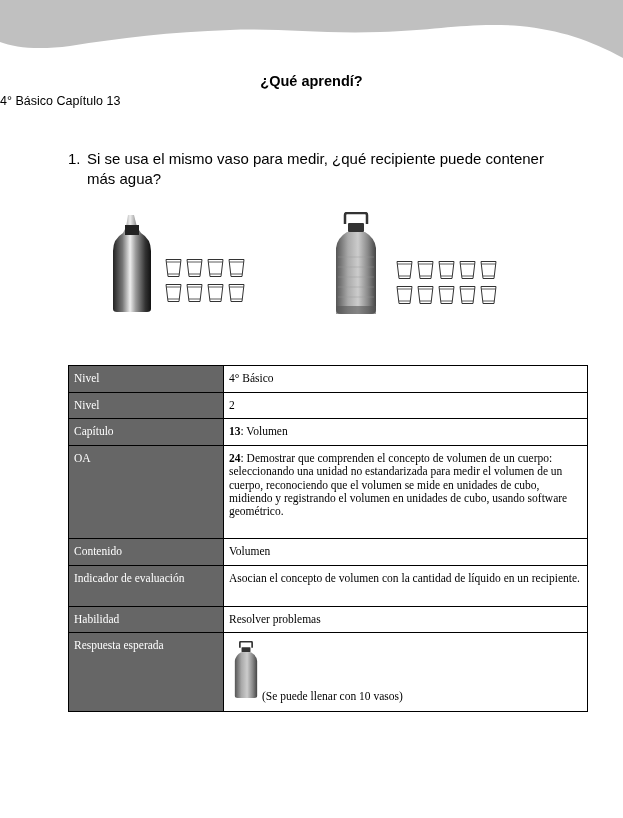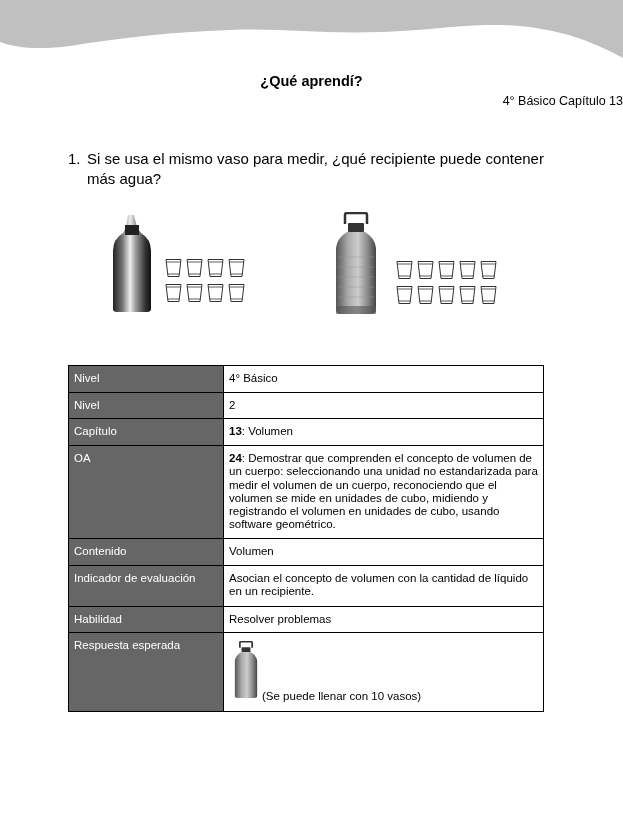--- a/index.html
+++ b/index.html
@@ -6,34 +6,34 @@
   body {
     width: 623px; height: 818px; background: #ffffff; position: relative; overflow: hidden;
     font-family: "Liberation Sans", sans-serif; color: #000;
   }
   .wave { position: absolute; left: 0; top: 0; width: 623px; height: 70px; }
   .title {
     position: absolute; top: 73px; left: 0; width: 623px; text-align: center;
     font-size: 14.5px; font-weight: bold;
   }
   .subtitle {
-    position: absolute; top: 94px; left: 0; width: 623px; text-align: right;
+    position: absolute; top: 94px; left: 0; width: 623px; text-align: left;
     font-size: 12.5px;
   }
   .question {
     position: absolute; top: 149px; left: 68px; width: 490px;
     font-size: 15px; line-height: 20px; display: flex;
   }
   .question .num { width: 19px; flex: none; }
   .figure { position: absolute; }
   .glasses { position: absolute; display: grid; gap: 5px 4px; }
   .glass { width: 17px; height: 20px; }
   table.info {
-    position: absolute; left: 68px; top: 365px; width: 476px;
-    border-collapse: collapse; font-size: 11.5px;
+    position: absolute; left: 68px; top: 365px; width: 520px;
+    border-collapse: collapse; font-size: 11.5px; font-family: Liberation Serif, serif;
   }
   table.info td { border: 1px solid #000; vertical-align: top; padding: 0; }
   td.lbl {
     background: #666666; color: #ffffff; width: 144px; padding: 6px 5px 0 5px !important;
   }
   td.val { background: #fff; padding: 6px 5px 0 5px !important; line-height: 13.3px; }
   .ans-wrap { position: relative; height: 70px; }
   .ans-bottle { position: absolute; left: 5px; top: 4px; }
   .ans-text { position: absolute; left: 34px; top: 53px; }
 </style>

